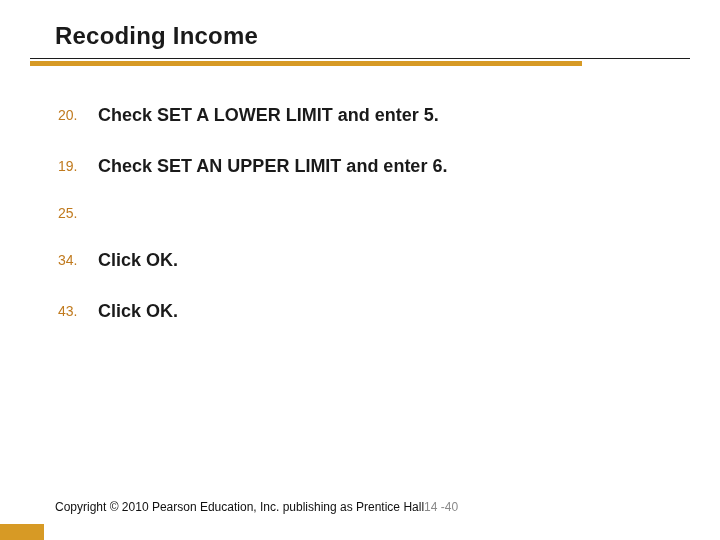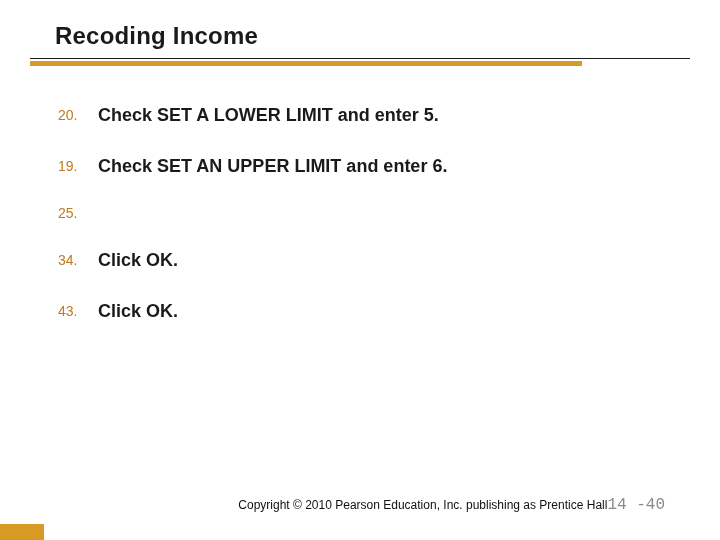--- a/index.html
+++ b/index.html
@@ -60,31 +60,31 @@
     font-size: 18px;
     font-weight: 700;
     line-height: 1.25;
   }
   .footer {
     position: absolute;
     left: 55px;
     right: 55px;
     bottom: 26px;
     display: flex;
-    justify-content: flex-end;
+    justify-content: flex-start;
     align-items: baseline;
   }
   .copyright {
     font-family: Arial, Helvetica, sans-serif;
     font-size: 12px;
     color: #111;
   }
   .pagenum {
-    font-family: Liberation Mono, monospace;
-    font-size: 16px;
+    font-family: Liberation Sans, sans-serif;
+    font-size: 12px;
     color: #8a8a8a;
     margin-top: 9px;
   }
   .corner {
     position: absolute;
     left: 0;
     bottom: 0;
     width: 44px;
     height: 16px;
     background: #d79a25;

